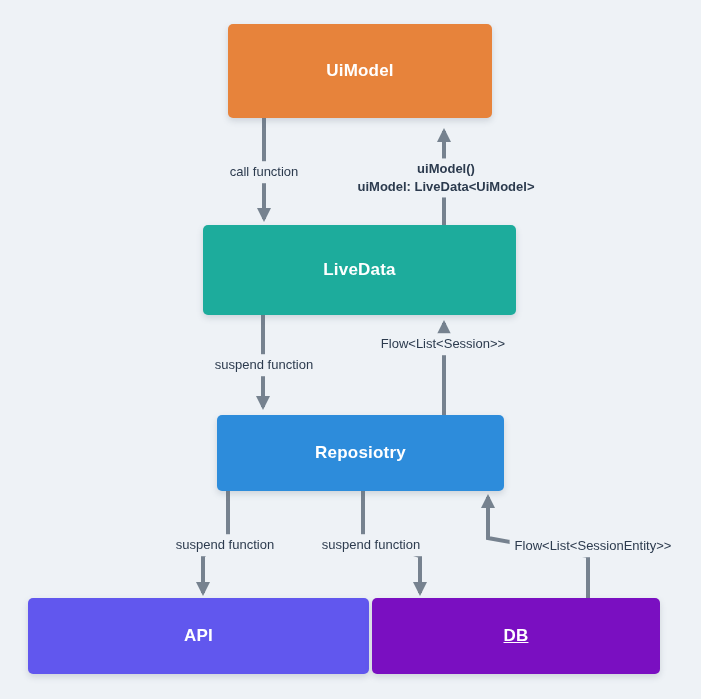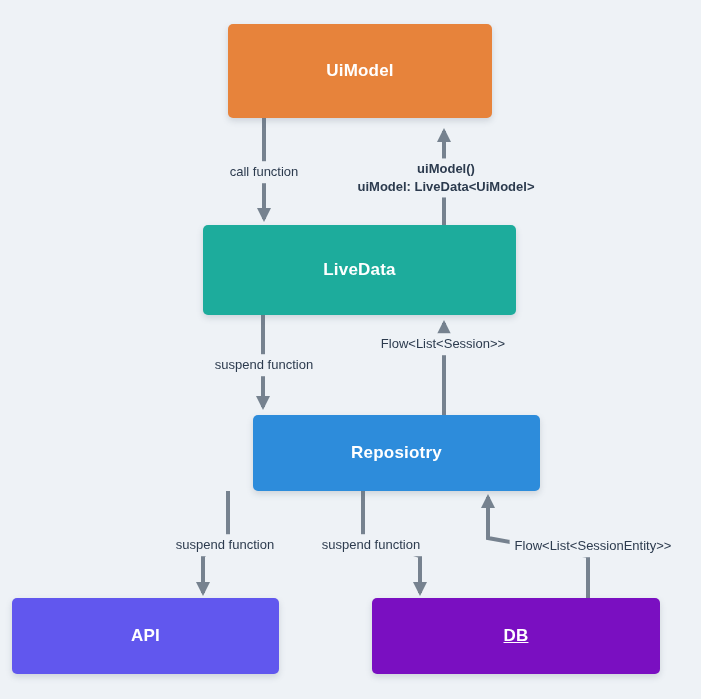--- a/index.html
+++ b/index.html
@@ -29,22 +29,22 @@
     border-radius: 5px;
     color: #FFFFFF;
     font-size: 17px;
     font-weight: 700;
     letter-spacing: 0.2px;
     z-index: 2;
     box-shadow: 0 3px 6px rgba(90, 105, 125, 0.22);
   }
   .node-fragment   { left: 228px; top: 24px;  width: 264px; height: 94px; background: #E7833B; }
   .node-viewmodel  { left: 203px; top: 225px; width: 313px; height: 90px; background: #1DAC9C; }
-  .node-repository { left: 217px; top: 415px; width: 287px; height: 76px; background: #2D8CDB; margin-left: 36px; }
-  .node-api        { left: 12px;  top: 598px; width: 267px; height: 76px; background: #6157EE; }
+  .node-repository { left: 217px; top: 415px; width: 287px; height: 76px; background: #2D8CDB; }
+  .node-api        { left: 28px;  top: 598px; width: 341px; height: 76px; background: #6157EE; }
   .node-db         { left: 372px; top: 598px; width: 288px; height: 76px; background: #7A0FC1; }
 
   .edge-label {
     position: absolute;
     transform: translate(-50%, -50%);
     background: #EEF2F6;
     color: #2C3B4E;
     font-size: 13px;
     font-weight: 400;
     white-space: nowrap;

